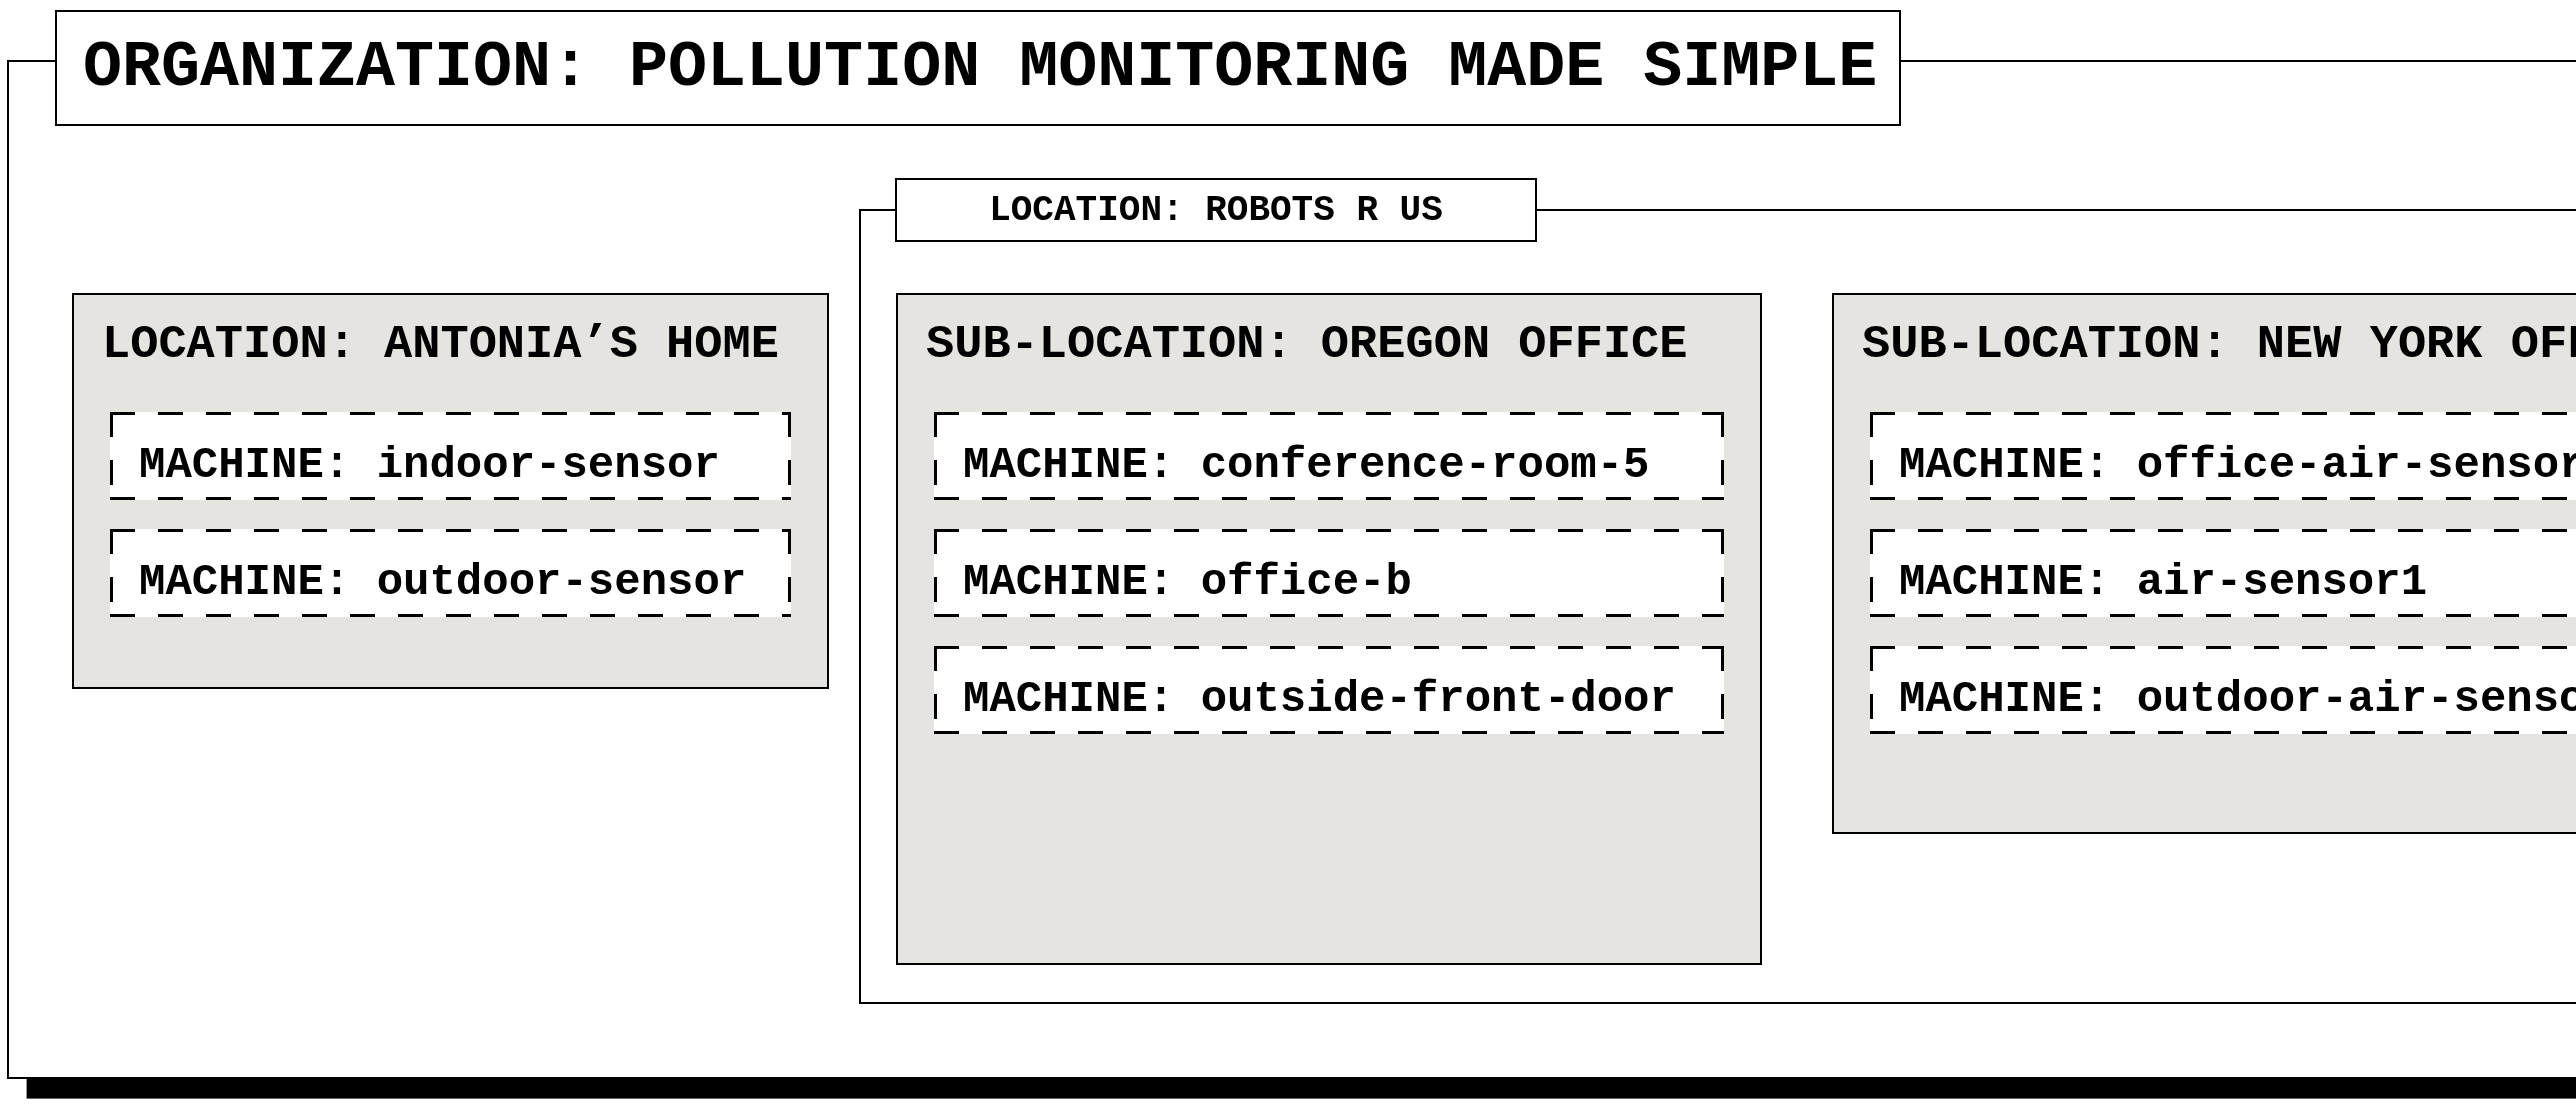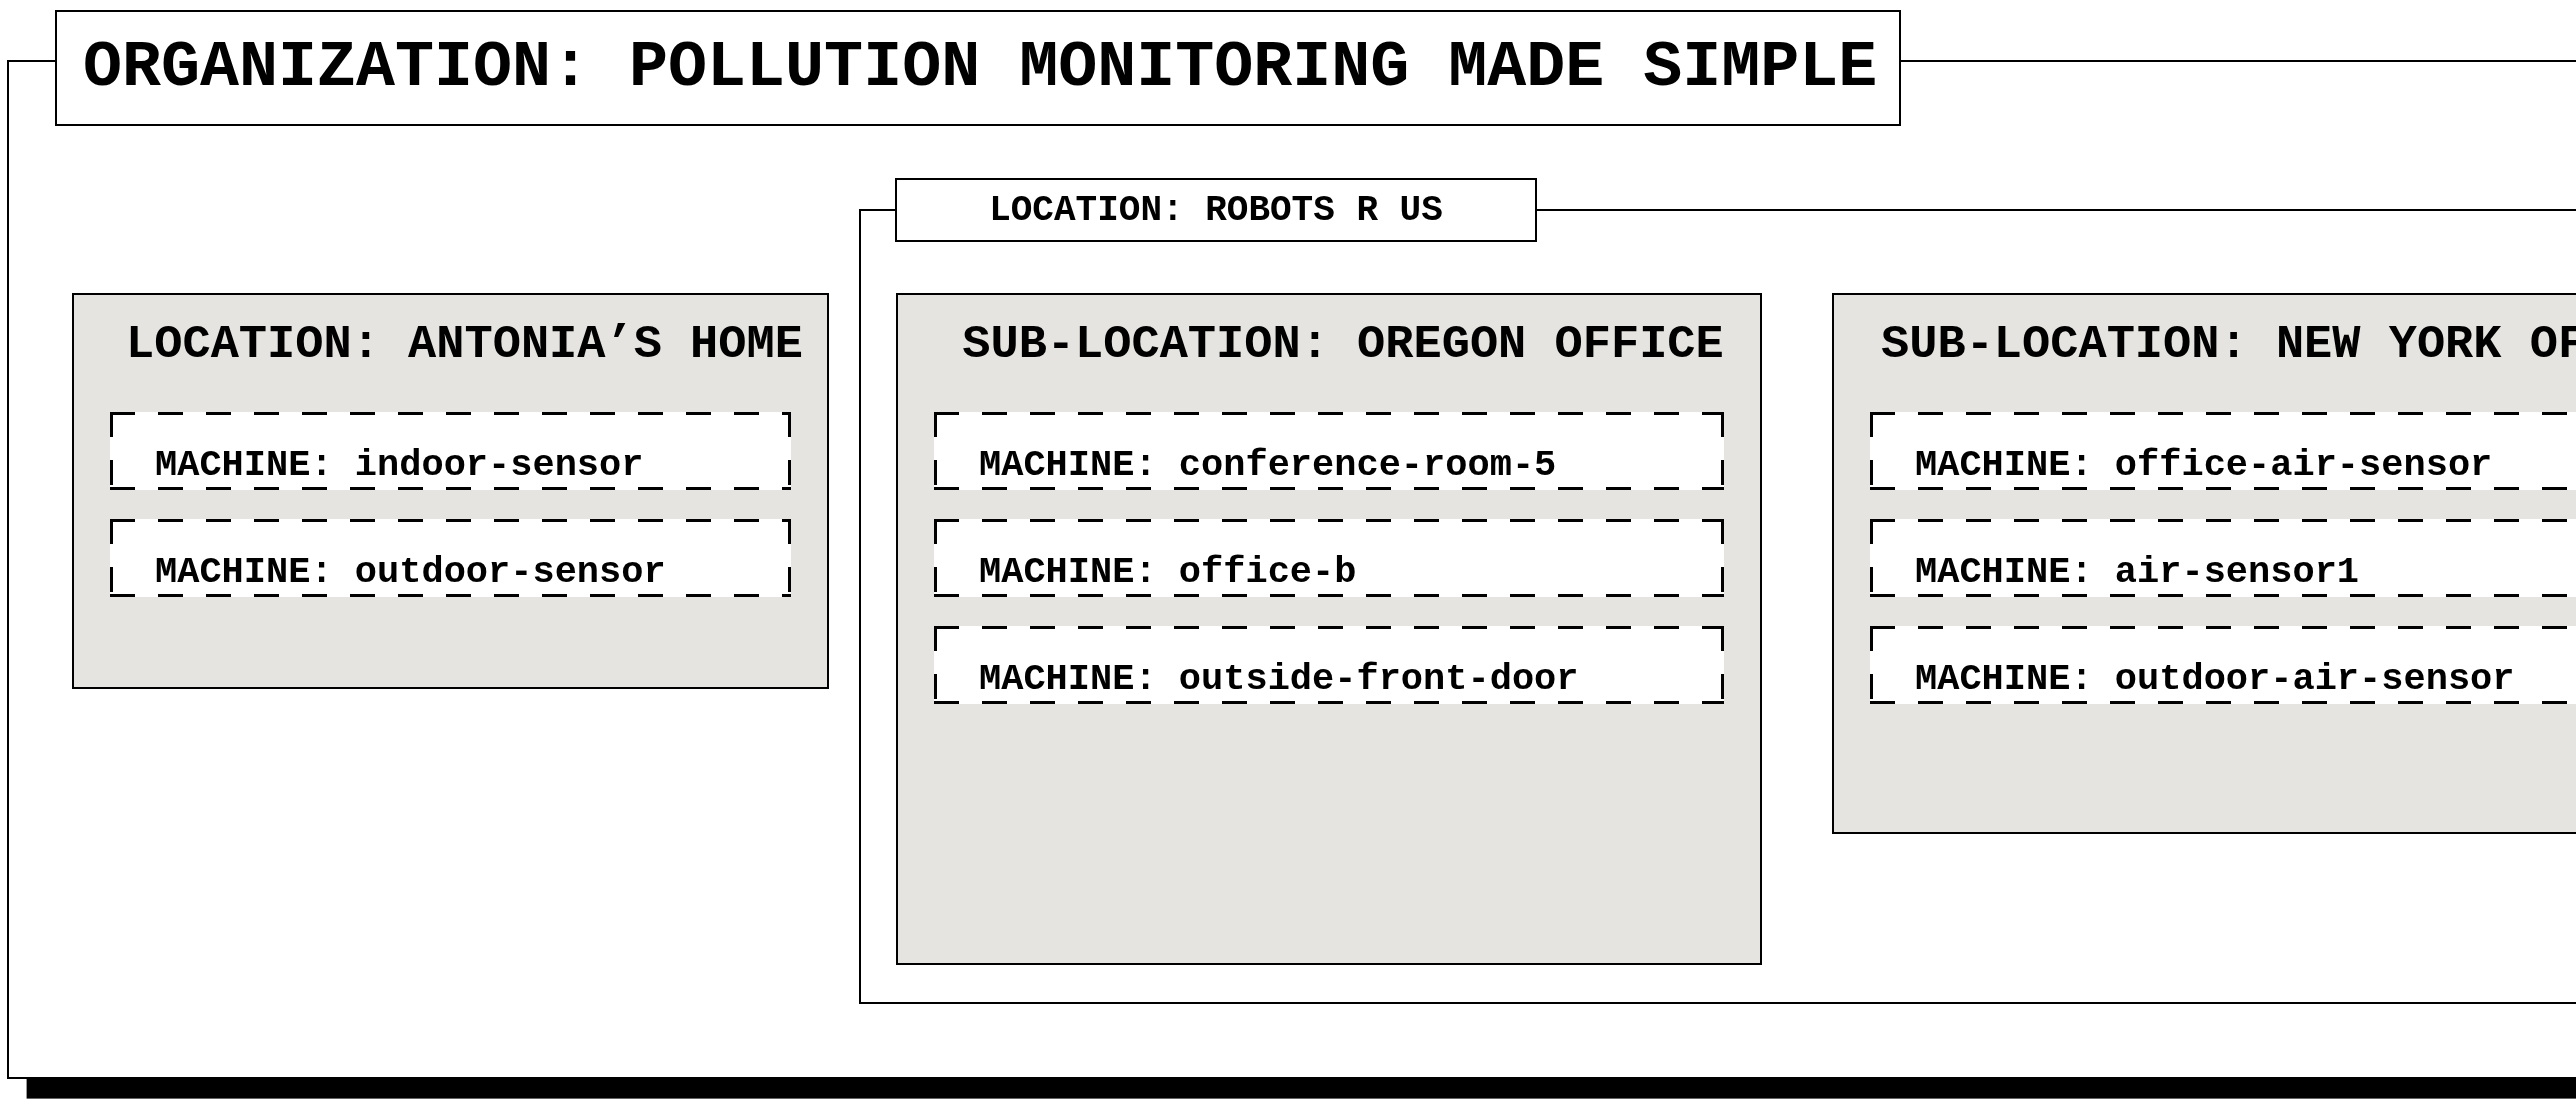--- a/index.html
+++ b/index.html
@@ -31,29 +31,29 @@
     padding-left:26px;white-space:nowrap;letter-spacing:0;
   }
   
   .loc{
     background:#e6e4e0;border:2.1px solid #000;
   }
   .loc-label{
     height:49px;line-height:49px;
     margin:25px 0 43px 0;
     padding-left:28px;
-    font-size:47px;white-space:nowrap;text-align:center;
+    font-size:47px;white-space:nowrap;
   }
   
   .machine{
     box-sizing:border-box;
-    height:78px;line-height:106px;
+    height:88px;line-height:106px;
     margin:0 36px 29px 36px;
-    padding-left:45px;
-    font-size:37px;white-space:nowrap;
+    padding-left:29px;
+    font-size:44px;white-space:nowrap;
     background-color:#ffffff;
     background-image:
       repeating-linear-gradient(90deg,#000 0 25px,rgba(0,0,0,0) 25px 48px),
       repeating-linear-gradient(90deg,#000 0 25px,rgba(0,0,0,0) 25px 48px),
       repeating-linear-gradient(180deg,#000 0 25px,rgba(0,0,0,0) 25px 48px),
       repeating-linear-gradient(180deg,#000 0 25px,rgba(0,0,0,0) 25px 48px);
     background-size:100% 3.1px,100% 3.1px,3.1px 100%,3.1px 100%;
     background-position:0 0,0 100%,0 0,100% 0;
     background-repeat:no-repeat;
   }

